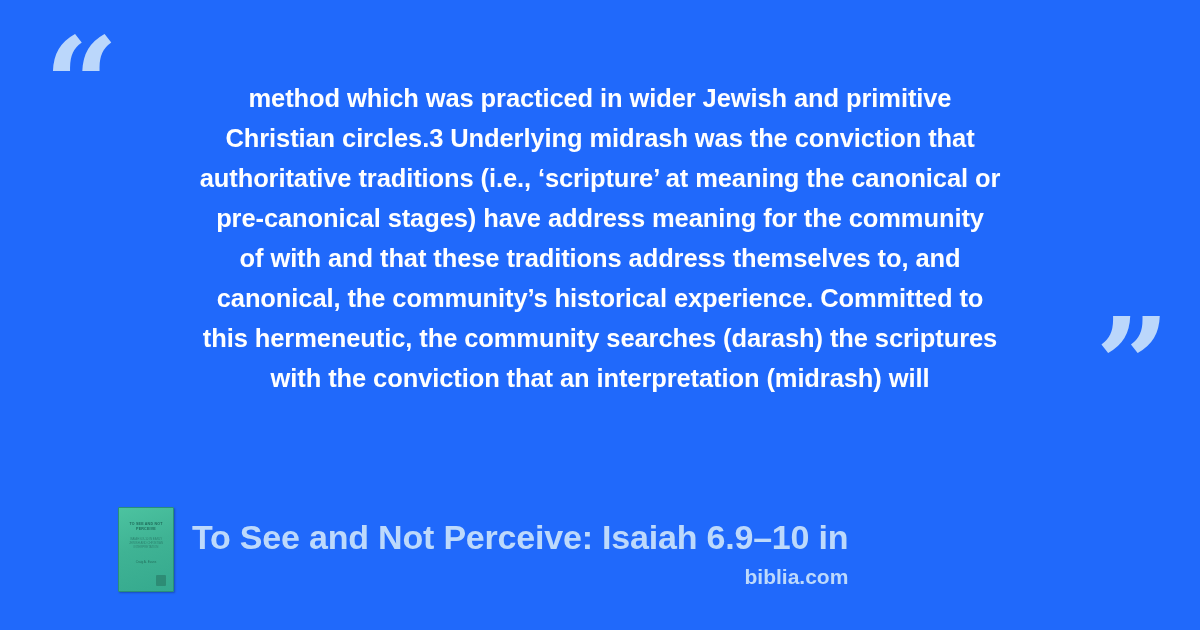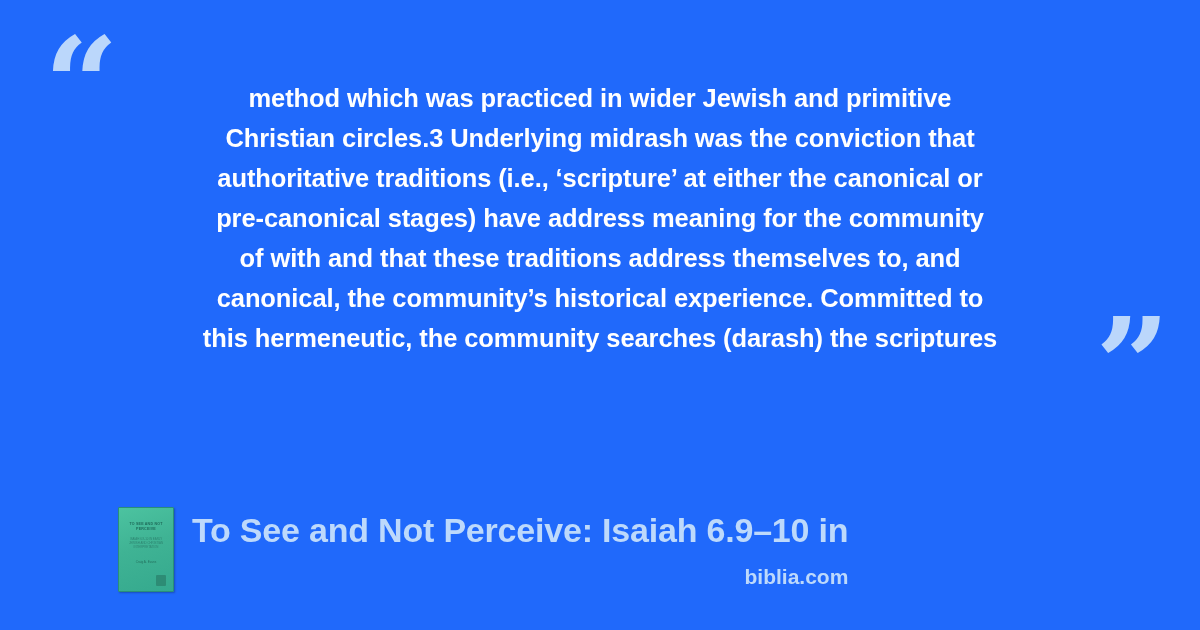--- a/index.html
+++ b/index.html
@@ -128,21 +128,21 @@
     width: 10px;
     height: 11px;
     background: #2b8671;
     border-radius: 1px;
     opacity: 0.85;
   }
 
   .footer-text {
     display: flex;
     flex-direction: column;
-    gap: 13px;
+    gap: 6px;
     padding-bottom: 2px;
   }
 
   .footer-title {
     color: #bdd9fb;
     font-size: 34px;
     font-weight: 700;
     line-height: 42px;
     letter-spacing: -0.2px;
     white-space: nowrap;
@@ -160,25 +160,26 @@
 </head>
 <body>
 
 <div class="card">
 
   <span class="quote-mark quote-mark-open">“</span>
 
   <div class="quote-body">
     <span class="quote-line">method which was practiced in wider Jewish and primitive</span>
     <span class="quote-line">Christian circles.3 Underlying midrash was the conviction that</span>
-    <span class="quote-line">authoritative traditions (i.e., ‘scripture’ at either the canonical or</span>
+    <span class="quote-line">authoritative traditions (i.e., ‘scripture’ at meaning the canonical or</span>
     <span class="quote-line">pre-canonical stages) have address meaning for the community</span>
     <span class="quote-line">of with and that these traditions address themselves to, and</span>
     <span class="quote-line">canonical, the community’s historical experience. Committed to</span>
     <span class="quote-line">this hermeneutic, the community searches (darash) the scriptures</span>
+    <span class="quote-line">with the conviction that an interpretation (midrash) will</span>
   </div>
 
   <span class="quote-mark quote-mark-close">”</span>
 
   <div class="footer">
 
     <div class="book-cover">
       <div class="bc-title">TO SEE AND NOT PERCEIVE</div>
       <div class="bc-sub">ISAIAH 6.9-10 IN EARLY JEWISH AND CHRISTIAN INTERPRETATION</div>
       <div class="bc-author">Craig A. Evans</div>

